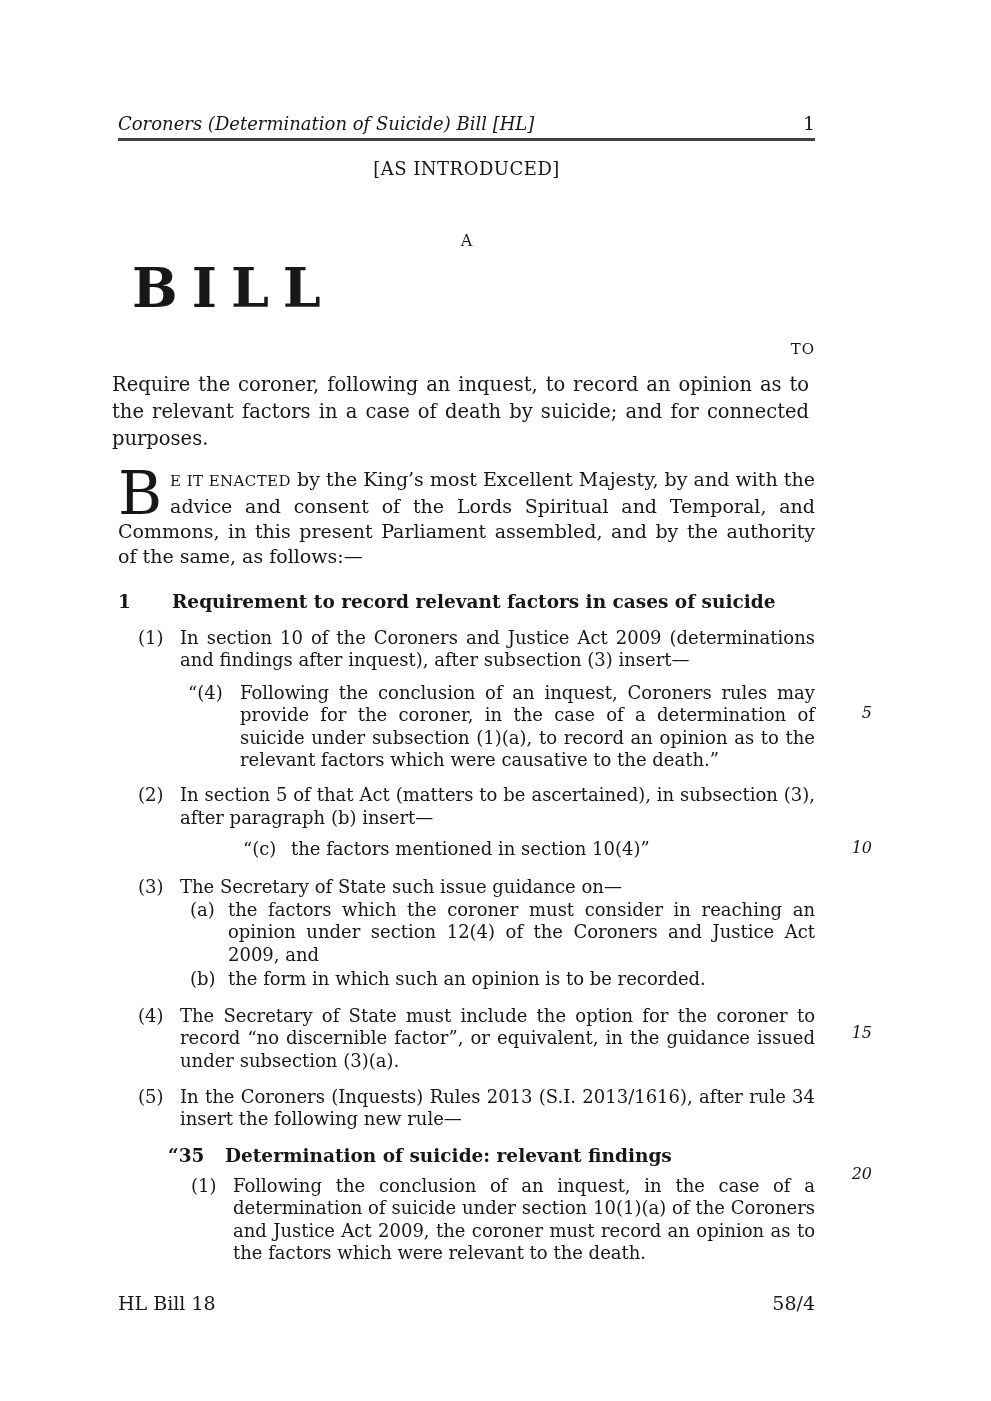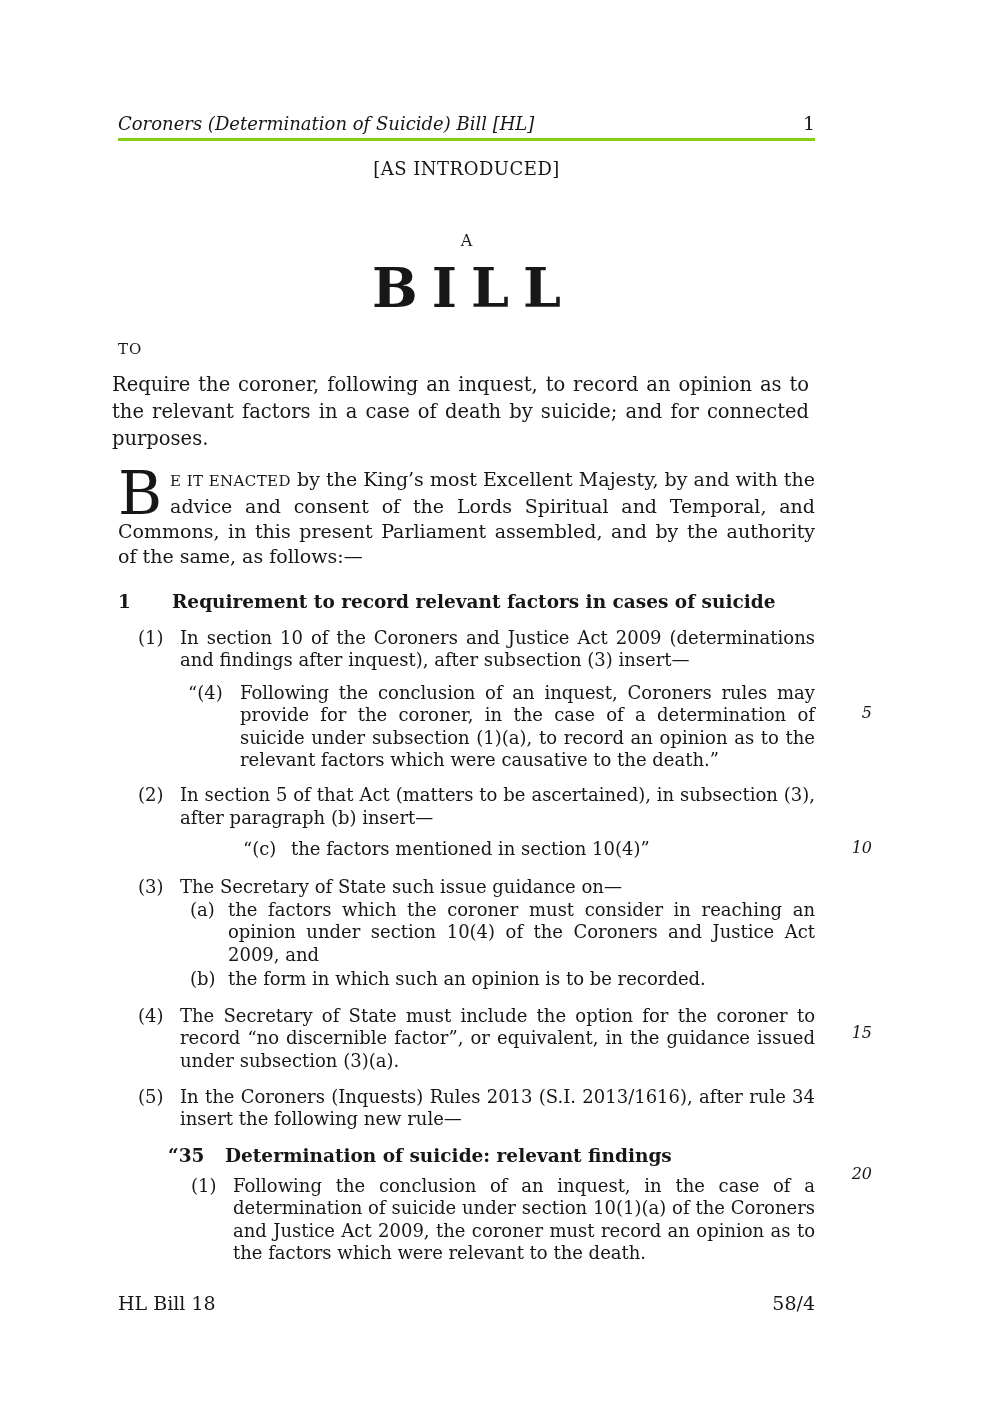--- a/index.html
+++ b/index.html
@@ -8,30 +8,30 @@
     width:991px; height:1401px; position:relative;
     font-family:"DejaVu Serif","Liberation Serif",serif;
     color:#171717;
   }
   .abs { position:absolute; }
 
   
   .page-header {
     top:112px; left:118px; width:697px;
     display:flex; justify-content:space-between; align-items:flex-end;
-    border-bottom:3px solid #84cc16; padding-bottom:4px;
+    border-bottom:3px solid #404040; padding-bottom:4px;
   }
   .hdr-title { font-style:italic; font-size:18px; }
   .hdr-page  { font-size:19px; }
 
   
   .status-line { top:158px; left:118px; width:697px; text-align:center; font-size:18px; letter-spacing:.5px; }
   .article-a   { top:231px; left:118px; width:697px; text-align:center; font-size:16px; }
-  .bill-word   { top:260px; left:118px; width:697px; text-align:center; font-size:54px; font-weight:bold; letter-spacing:14px; padding-left:14px; line-height:1.05; }
-  .to-word     { top:340px; left:118px; width:697px; text-align:left; font-size:15px; letter-spacing:1px; }
+  .bill-word   { top:260px; left:118px; width:697px; font-size:54px; font-weight:bold; letter-spacing:14px; padding-left:14px; line-height:1.05; }
+  .to-word     { top:340px; left:118px; width:697px; text-align:right; font-size:15px; letter-spacing:1px; }
   .long-title  { top:371px; left:112px; width:697px; text-align:justify; font-size:19.5px; line-height:27px; }
 
   
   .enacting { top:467px; left:118px; width:697px; text-align:justify; font-size:19px; line-height:25px; }
   .dropcap  { float:left; font-size:60px; line-height:44px; height:46px; margin:4px 8px 0 0; }
   .sc       { font-size:15px; letter-spacing:.4px; }
 
   
   .clause-col { top:590px; left:118px; width:697px; font-size:18px; line-height:22.4px; }
   .row { display:flex; }
@@ -108,21 +108,21 @@
     <span class="txt">the factors mentioned in section 10(4)”</span>
   </div>
 
   <div class="row sub mt15">
     <span class="num">(3)</span>
     <span class="txt">The Secretary of State such issue guidance on—</span>
   </div>
 
   <div class="row item mt1">
     <span class="num">(a)</span>
-    <span class="txt">the factors which the coroner must consider in reaching an opinion under section 10(4) of the Coroners and Justice Act 2009, and</span>
+    <span class="txt">the factors which the coroner must consider in reaching an opinion under section 12(4) of the Coroners and Justice Act 2009, and</span>
   </div>
 
   <div class="row item mt2">
     <span class="num">(b)</span>
     <span class="txt">the form in which such an opinion is to be recorded.</span>
   </div>
 
   <div class="row sub mt14">
     <span class="num">(4)</span>
     <span class="txt">The Secretary of State must include the option for the coroner to record “no discernible factor”, or equivalent, in the guidance issued under subsection (3)(a).</span>

